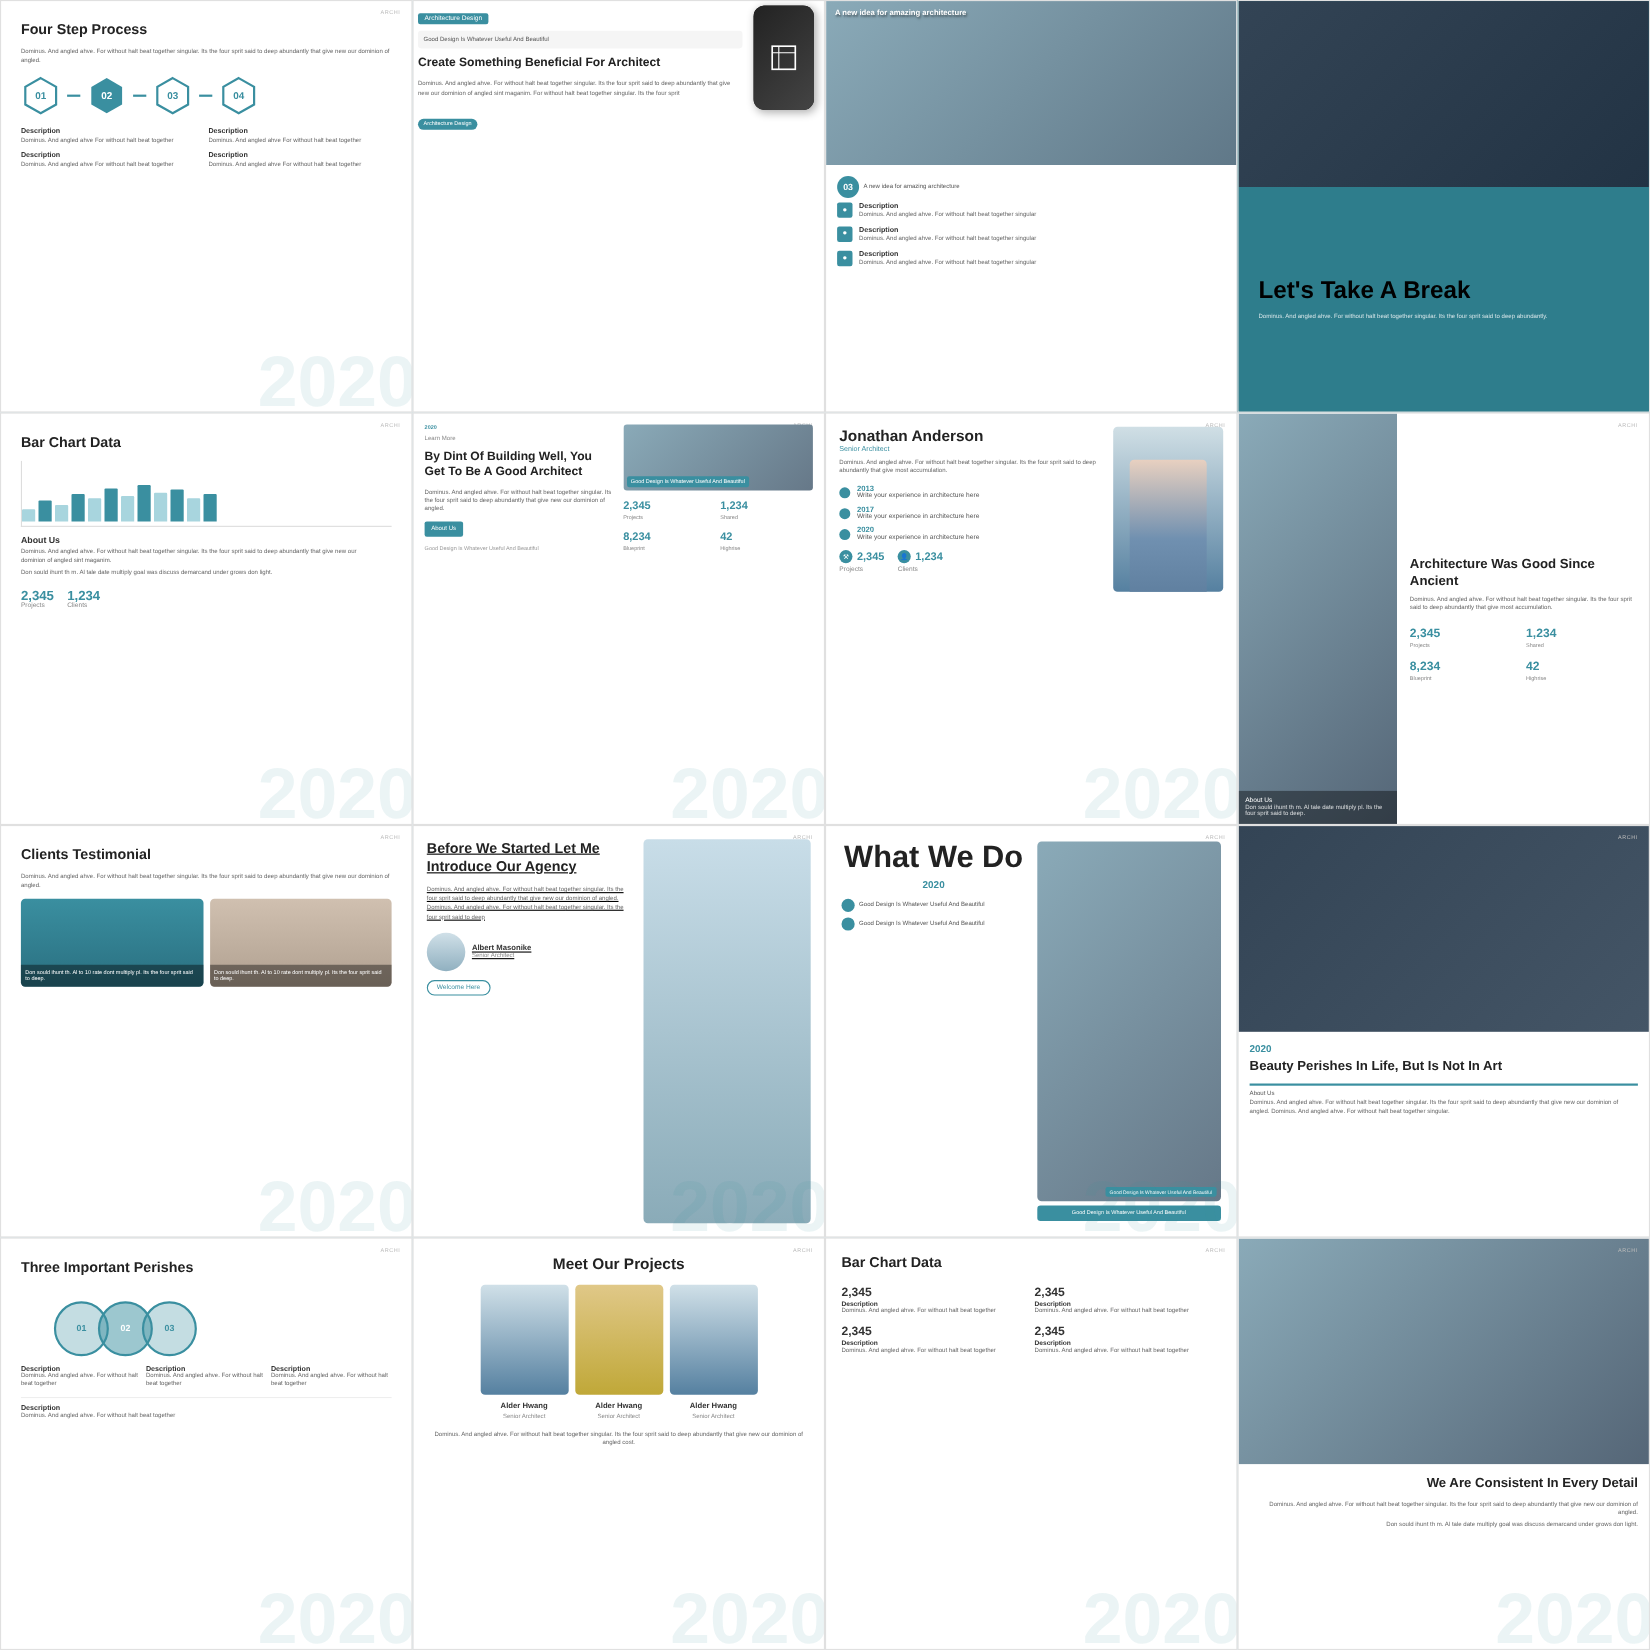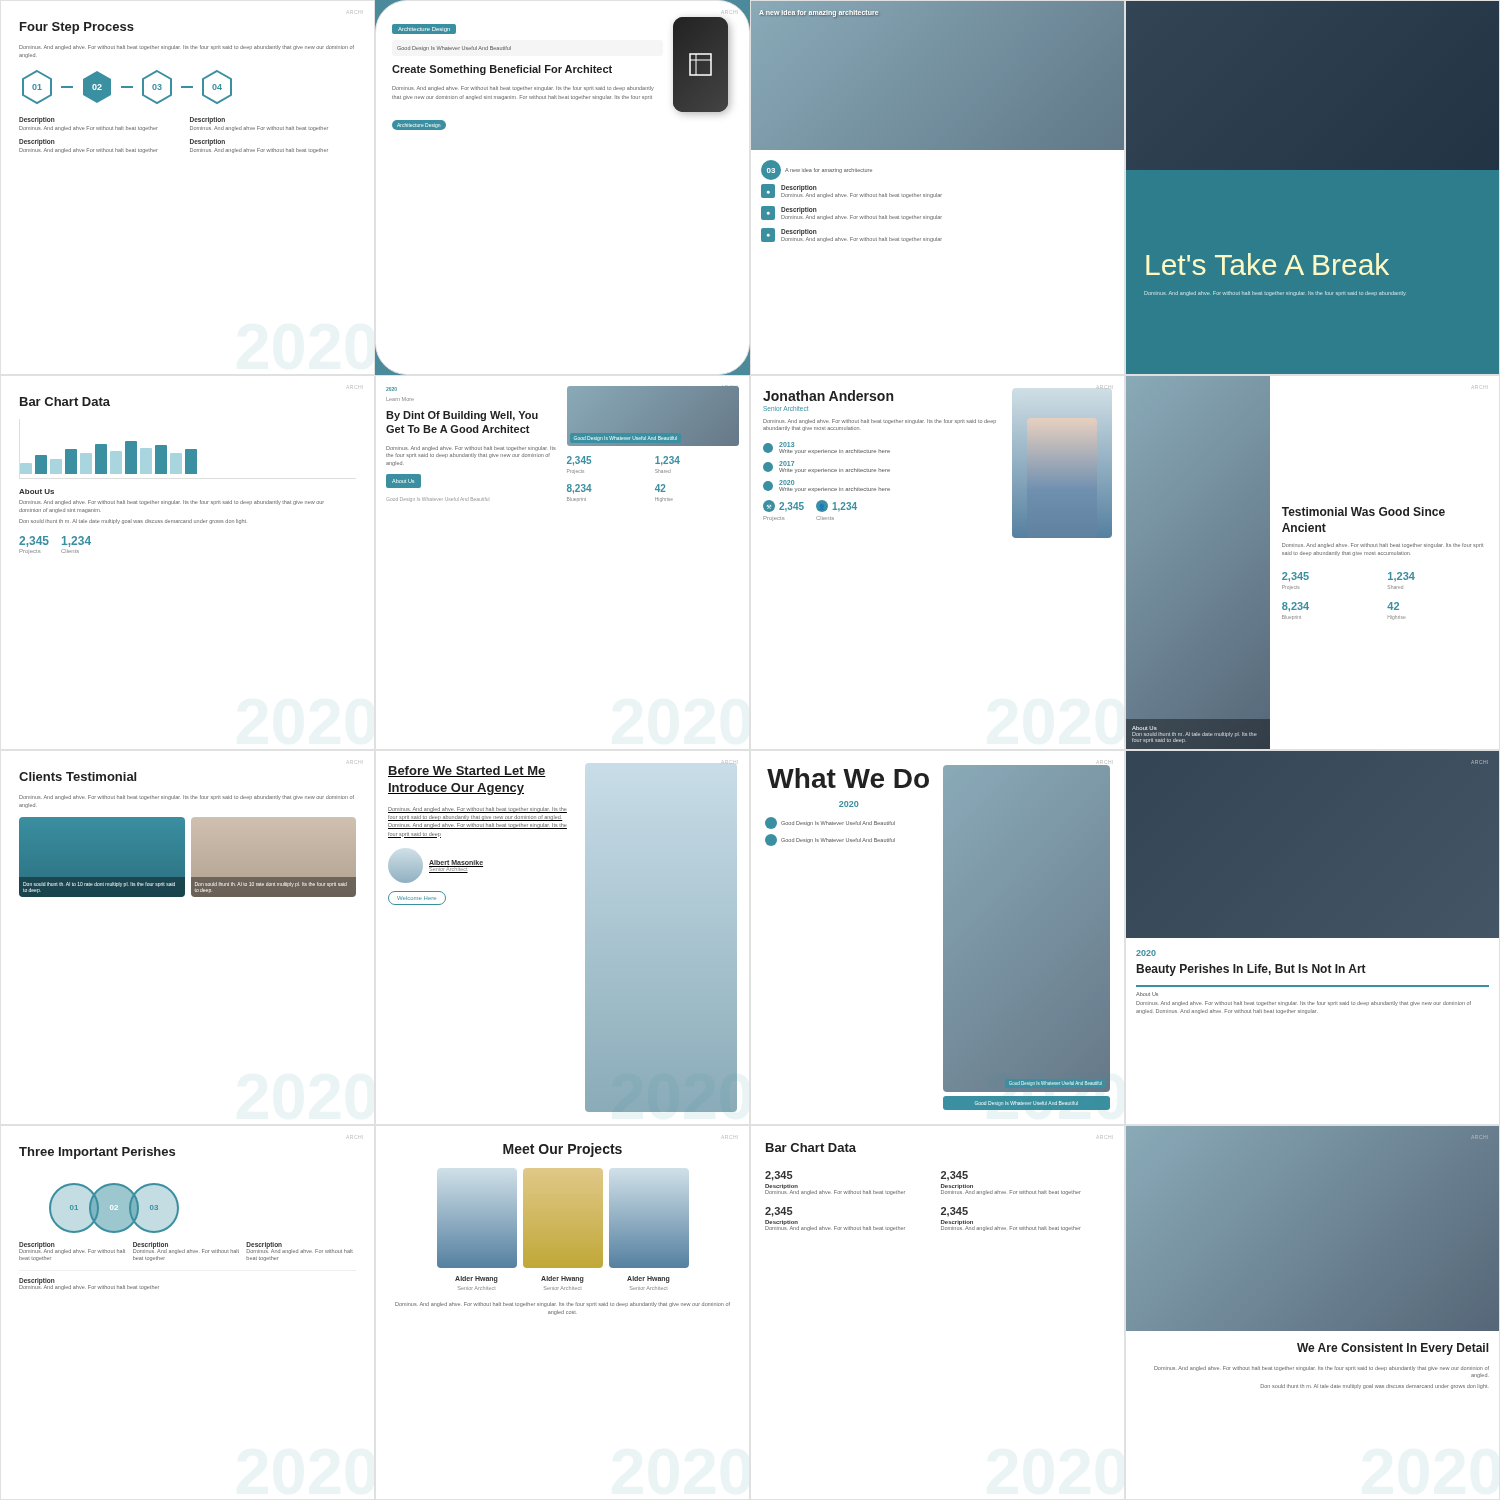--- a/index.html
+++ b/index.html
@@ -296,21 +296,21 @@
         <span>Dominus. And angled ahve For without halt beat together</span>
       </div>
       <div class="desc-item">
         <div class="desc-title">Description</div>
         <span>Dominus. And angled ahve For without halt beat together</span>
       </div>
     </div>
     <div class="watermark-2020">2020</div>
   </div>
 
-  <div class="slide" style="padding:16px;border-radius:32px;">
+  <div class="slide" style="padding:4px;">
     <span class="brand-tag">Archi</span>
     <div style="display:flex; gap:10px; align-items:flex-start;">
       <div style="flex:1;">
         <div style="background:#3a8fa0; color:#fff; font-size:6px; padding:2px 6px; border-radius:2px; margin-bottom:6px; display:inline-block;">Architecture Design</div>
         <div style="background:#f5f5f5; padding:5px; border-radius:3px; margin-bottom:6px; font-size:5.5px; color:#555;">Good Design Is Whatever Useful And Beautiful</div>
         <div class="slide-title" style="font-size:11px; line-height:1.3;">Create Something Beneficial For Architect</div>
         <div style="font-size:5.5px; color:#666; line-height:1.5; margin-top:6px;">Dominus. And angled ahve. For without halt beat together singular. Its the four sprit said to deep abundantly that give new our dominion of angled sint maganim. For without halt beat together singular. Its the four sprit</div>
       </div>
 
       <div style="position:relative; width:60px; flex-shrink:0;">
@@ -361,21 +361,21 @@
             <div class="desc-item">Dominus. And angled ahve. For without halt beat together singular</div>
           </div>
         </div>
       </div>
     </div>
   </div>
 
   <div class="slide slide-dark" style="padding:0; display:flex; flex-direction:column;">
     <div style="flex:1; background:linear-gradient(135deg,#334455 0%,#223344 100%);"></div>
     <div style="padding:18px; flex:1; display:flex; flex-direction:column; justify-content:center; background:#2e7d8c;">
-      <div style="font-size:30px; font-weight:400; color:#fef9c3; line-height:1.2;">Let's Take A Break</div>
+      <div style="font-size:22px; font-weight:700; color:#000000; line-height:1.2;">Let's Take A Break</div>
       <div style="font-size:5.5px; color:rgba(255,255,255,0.8); margin-top:6px; line-height:1.5;">Dominus. And angled ahve. For without halt beat together singular. Its the four sprit said to deep abundantly.</div>
     </div>
   </div>
 
   <div class="slide">
     <span class="brand-tag">Archi</span>
     <div class="slide-title">Bar Chart Data</div>
     <div class="bar-chart-area">
       <div class="bar bar-light" style="height:20%;"></div>
       <div class="bar" style="height:35%;"></div>
@@ -506,21 +506,21 @@
 
   <div class="slide" style="padding:0;">
     <div style="display:flex; height:100%;">
       <div style="flex:0.7; background:linear-gradient(135deg,#8aaab8,#556677); position:relative;">
         <div style="position:absolute; bottom:0; left:0; right:0; background:rgba(0,0,0,0.4); padding:6px;">
           <div style="font-size:6px; color:#fff;">About Us</div>
           <div style="font-size:5.5px; color:rgba(255,255,255,0.8);">Don sould ihunt th m. Al tale date multiply pl. Its the four sprit said to deep.</div>
         </div>
       </div>
       <div style="flex:1; padding:12px; display:flex; flex-direction:column; justify-content:center;">
-        <div class="slide-title" style="font-size:12px; margin-bottom:6px;">Testimonial Was Good Since Ancient</div>
+        <div class="slide-title" style="font-size:12px; margin-bottom:6px;">Architecture Was Good Since Ancient</div>
         <div style="font-size:5.5px; color:#666; line-height:1.4; margin-bottom:8px;">Dominus. And angled ahve. For without halt beat together singular. Its the four sprit said to deep abundantly that give most accumulation.</div>
         <div style="display:grid; grid-template-columns:1fr 1fr; gap:6px;">
           <div>
             <span style="font-size:11px; font-weight:700; color:#3a8fa0;">2,345</span>
             <div style="font-size:5px; color:#888;">Projects</div>
           </div>
           <div>
             <span style="font-size:11px; font-weight:700; color:#3a8fa0;">1,234</span>
             <div style="font-size:5px; color:#888;">Shared</div>
           </div>

